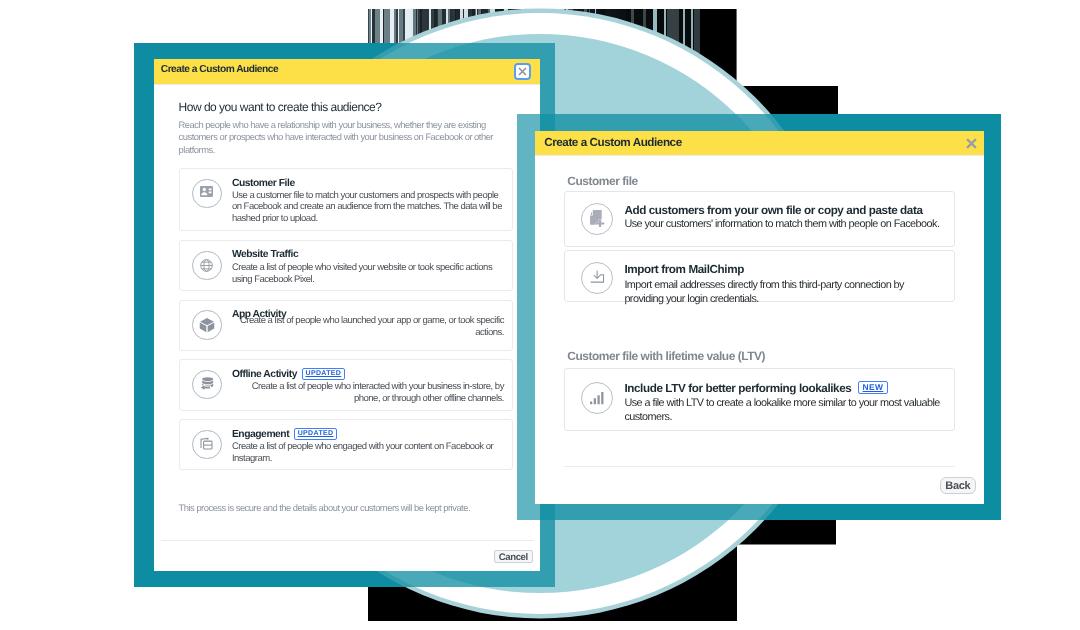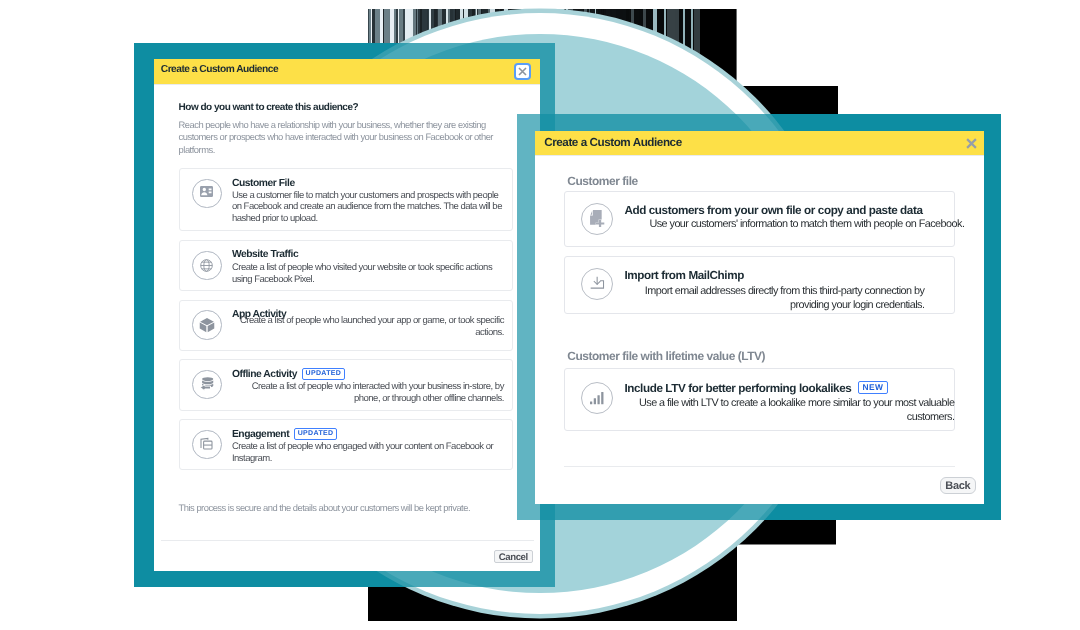--- a/index.html
+++ b/index.html
@@ -34,51 +34,51 @@
   #close-left{position:absolute;right:11px;top:6px;width:13px;height:13px;
      border-radius:2px;box-shadow:0 0 0 2px #5a9ef7;background:#fff;
      display:flex;align-items:center;justify-content:center;}
   #close-right{position:absolute;left:430.9px;top:7px;width:11px;height:11px;
      display:flex;align-items:center;justify-content:center;color:#8d949e;
      font-size:14px;line-height:1;}
 
   
   #left-body{position:absolute;left:0;top:0;width:386px;height:512px;}
   .lsec{position:absolute;}
-  #l-heading{left:24.6px;top:41.5px;font-size:10px;font-weight:bold;color:#1c2b33;
+  #l-heading{left:24.6px;top:41.5px;font-size:12px;font-weight:normal;color:#1c2b33;
              letter-spacing:-0.5px;line-height:13px;}
   #l-sub{left:24.6px;top:59.5px;width:320px;font-size:9.4px;color:#8d949e;
          line-height:12.5px;letter-spacing:-0.5px;}
   .card{position:absolute;left:24.6px;width:334.8px;box-sizing:border-box;
         border:1px solid #e9ebee;border-radius:3px;background:#fff;}
   .card-icon{position:absolute;left:12.7px;top:0;width:29.3px;height:29.3px;
              border:1px solid #b0b7c2;border-radius:50%;box-sizing:border-box;
              display:flex;align-items:center;justify-content:center;}
   .card-title{position:absolute;left:52.3px;font-size:10.3px;font-weight:bold;
               color:#1c2b33;letter-spacing:-0.45px;white-space:nowrap;}
   .card-desc{position:absolute;left:52.3px;font-size:9.5px;color:#4b4f56;
              line-height:11.7px;letter-spacing:-0.5px;}
   .badge{display:inline-block;border:1px solid #4080ff;border-radius:2px;
          color:#1f5fd8;font-size:7px;font-weight:bold;letter-spacing:0.35px;
-         padding:1px 2.5px 0.5px;vertical-align:1.5px;margin-left:5px;line-height:8px;}
+         padding:1px 2.5px 0.5px;vertical-align:1.5px;margin-left:5px;line-height:8px;text-decoration:underline;}
   #l-foot{left:24.6px;font-size:9.4px;color:#8d949e;letter-spacing:-0.5px;white-space:nowrap;}
   #l-divider{position:absolute;left:6.5px;width:373px;height:1px;background:#e9ebee;}
   #l-cancel{position:absolute;box-sizing:border-box;border:1px solid #ccd0d5;
             border-radius:2px;background:#f5f6f7;color:#4b4f56;font-size:9.6px;
             font-weight:bold;letter-spacing:-0.4px;text-align:center;}
 
   
   #right-body{position:absolute;left:0;top:0;width:449px;height:373px;}
   .rsec-label{position:absolute;left:32.3px;font-size:11.95px;font-weight:bold;
               color:#7f8791;letter-spacing:-0.45px;white-space:nowrap;line-height:14px;}
   .card.r{left:28.6px;width:391.2px;border:1px solid #e4e6eb;border-radius:3px;}
   .card.r .card-icon{left:16.4px;width:32.2px;height:32.2px;border:1px solid #b9bec6;}
   .card.r .card-title{left:59.8px;font-size:11.7px;letter-spacing:-0.4px;}
   .card.r .card-desc{left:59.8px;font-size:10.85px;letter-spacing:-0.55px;
-                     line-height:13.7px;color:#2b3034;text-align:right;}
+                     line-height:13.7px;color:#2b3034;}
   .card.r .badge{font-size:8.4px;padding:1.2px 3.2px 0.8px;margin-left:7px;
                  letter-spacing:0.4px;line-height:9.5px;vertical-align:1.5px;}
   #r-divider{position:absolute;left:29px;width:391px;height:1px;background:#e9ebee;}
   #r-back{position:absolute;box-sizing:border-box;border:1px solid #ccd0d5;
           border-radius:6px;background:#f5f6f7;color:#4b4f56;font-size:11px;
           font-weight:bold;letter-spacing:-0.3px;text-align:center;}
 
 </style>
 </head>
 <body>
@@ -377,21 +377,21 @@
           <div class="card r" style="top: 60.2px; height: 56.3px;">
             <div class="card-icon r-icon" style="top: 10.7px;">
               <svg width="17" height="17" viewBox="0 0 21 24">
                 <path fill="#a8adb8" fill-rule="evenodd" d="M8.4 0h8v13.4h-4.3v4.1H7.9v3.3H0V7.7h4V0Zm-5.4 1L0.6 6.6h2.4Z"></path>
                 <path fill="#a8adb8" d="M12.5 13.9h3.2v3.6h4.4v3.1h-4.4V24h-3.2v-3.4H8v-3.1h4.5z"></path>
               </svg>
             </div>
             <div class="card-title" style="top: 11.5px;">Add customers from your own file or copy and paste data</div>
             <div class="card-desc" style="top: 25.8px; width: 340px;">Use your customers' information to match them with people on Facebook.</div>
           </div>
-          <div class="card r" style="top: 125px; height: 58px;">
+          <div class="card r" style="top: 119px; height: 52px;">
             <div class="card-icon r-icon" style="top: 10.5px;">
               <svg width="17" height="17" viewBox="0 0 24 24">
                 <g fill="none" stroke="#8d949e" stroke-width="1.5" stroke-linecap="square">
                   <path d="M11.5 3.2v9.4"></path>
                   <path d="M7.4 9.2l4.1 4 4.1-4"></path>
                   <path d="M16.4 8.2h4.1v10.3H3.1"></path>
                 </g>
               </svg>
             </div>
             <div class="card-title" style="top: 12px;">Import from MailChimp</div>

